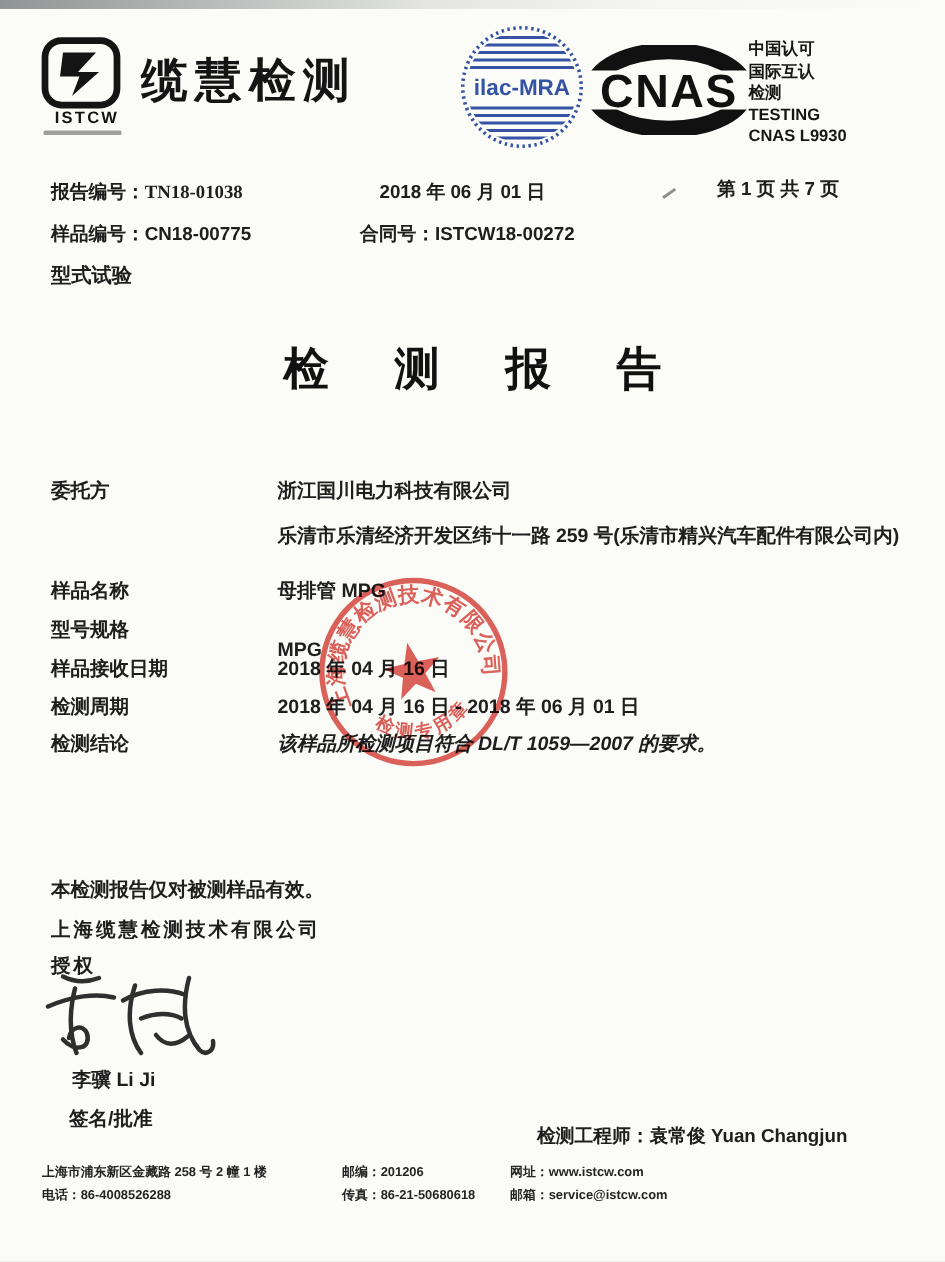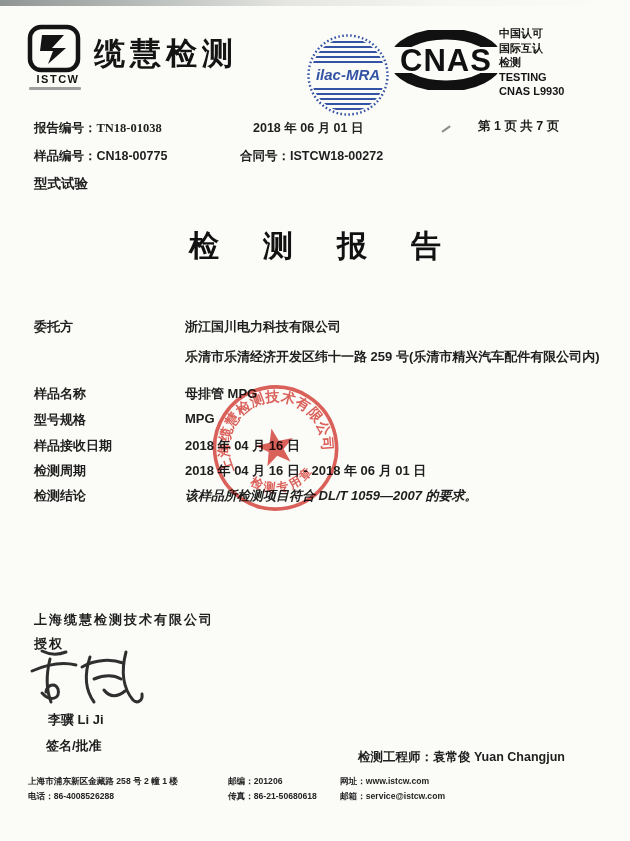--- a/index.html
+++ b/index.html
@@ -39,21 +39,21 @@
     <svg width="58" height="50" viewBox="0 0 58 50">
       <rect x="4" y="3" width="48" height="43" rx="11" fill="none" stroke="#141414" stroke-width="4.5"></rect>
       <path d="M16 11 L38 11 L26 24 L40 24 L22 40 L27 27 L14 27 Z" fill="#141414"></path>
     </svg>
     <div class="logo-sub">ISTCW</div>
     <div class="logo-tagline" style="width:52px;margin-left:3px;"></div>
   </div>
 
   <div class="abs brand-cn" style="left:94px;top:33px;">缆慧检测</div>
 
-  <div class="abs" style="left:306px;top:33px;font-style:italic;">
+  <div class="abs" style="left:306px;top:16px;">
     <svg width="84" height="84" viewBox="0 0 84 84">
       <defs>
           <clipPath id="ilacClip">
             <circle cx="42" cy="42" r="37"></circle>
           </clipPath>
         </defs>
       <g clip-path="url(#ilacClip)" stroke="#3453a4" stroke-width="2.1">
         <line x1="2" y1="9" x2="82" y2="9"></line>
           <line x1="2" y1="14" x2="82" y2="14"></line>
         <line x1="2" y1="19" x2="82" y2="19"></line>
@@ -99,21 +99,21 @@
   <div class="abs report-title" style="top:226px;">检测报告</div>
 
   <div class="abs lbl" style="top:318px;">委托方</div>
   <div class="abs val" style="top:318px;">浙江国川电力科技有限公司</div>
   <div class="abs val" style="top:348px;">乐清市乐清经济开发区纬十一路 259 号(乐清市精兴汽车配件有限公司内)</div>
 
   <div class="abs lbl" style="top:385px;">样品名称</div>
   <div class="abs val" style="top:385px;">母排管 MPG</div>
 
   <div class="abs lbl" style="top:411px;">型号规格</div>
-  <div class="abs val" style="top:411px;">MPG</div>
+  <div class="abs val" style="top:425px;">MPG</div>
 
   <div class="abs lbl" style="top:437px;">样品接收日期</div>
   <div class="abs val" style="top:437px;">2018 年 04 月 16 日</div>
 
   <div class="abs lbl" style="top:462px;">检测周期</div>
   <div class="abs val" style="top:462px;">2018 年 04 月 16 日 - 2018 年 06 月 01 日</div>
 
   <div class="abs lbl" style="top:487px;">检测结论</div>
   <div class="abs val" style="top:487px;font-style:italic;">该样品所检测项目符合 DL/T 1059—2007 的要求。</div>
 
@@ -127,20 +127,21 @@
       <text font-size="14" font-weight="bold" fill="#d9453f" letter-spacing="0.5" font-family="Liberation Sans, DejaVu Sans, sans-serif">
         <textPath href="#stampArcTop" startOffset="50%" text-anchor="middle">上海缆慧检测技术有限公司</textPath>
       </text>
       <polygon fill="#d9453f" points="80,58 84.7,71.5 99,71.8 87.6,80.5 91.8,94.2 80,86 68.2,94.2 72.4,80.5 61,71.8 75.3,71.5"></polygon>
       <text font-size="12" font-weight="bold" fill="#d9453f" letter-spacing="2.5" font-family="Liberation Sans, DejaVu Sans, sans-serif">
         <textPath href="#stampArcBottom" startOffset="50%" text-anchor="middle">检测专用章</textPath>
       </text>
     </svg>
   </div>
 
+  <div class="abs note" style="left:34px;top:584px;">本检测报告仅对被测样品有效。</div>
   <div class="abs note" style="left:34px;top:611px;letter-spacing:2px;">上海缆慧检测技术有限公司</div>
   <div class="abs note" style="left:34px;top:635px;letter-spacing:2px;">授权</div>
 
   <div class="abs" style="left:20px;top:645px;">
     <svg width="150" height="70" viewBox="0 0 150 70" stroke="#1a1a1a" stroke-width="3" fill="none" stroke-linecap="round" opacity="0.9">
       <path d="M30,14 C26,30 26,44 31,57"></path>
       <path d="M12,26 C28,19 44,17 56,20"></path>
       <path d="M22,6 C30,10 38,10 46,7"></path>
       <path d="M22,48 C30,57 41,54 38,44 C35,37 27,40 26,47"></path>
       <path d="M70,12 C64,30 66,46 74,57"></path>

